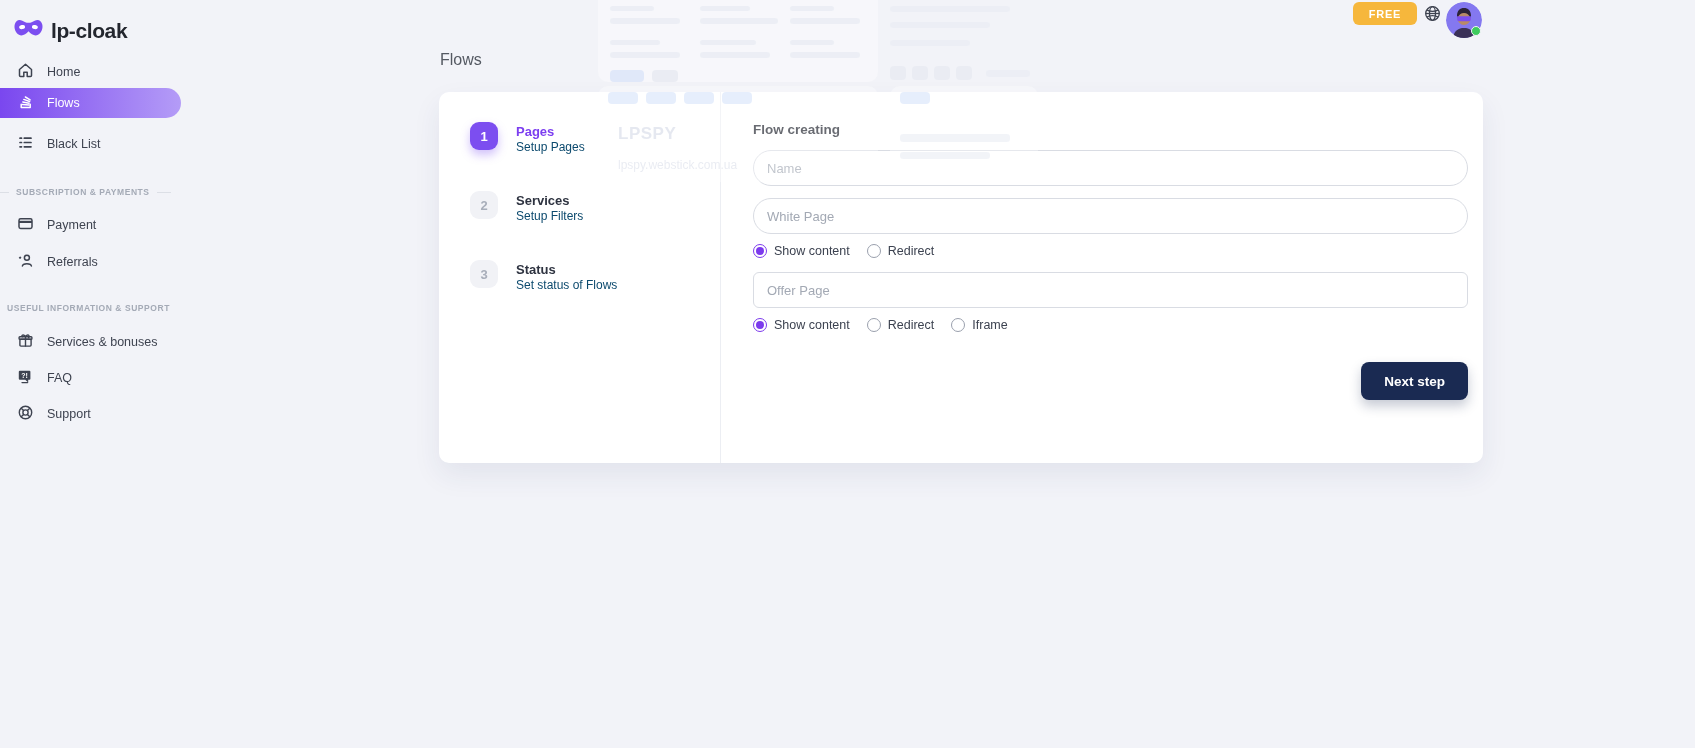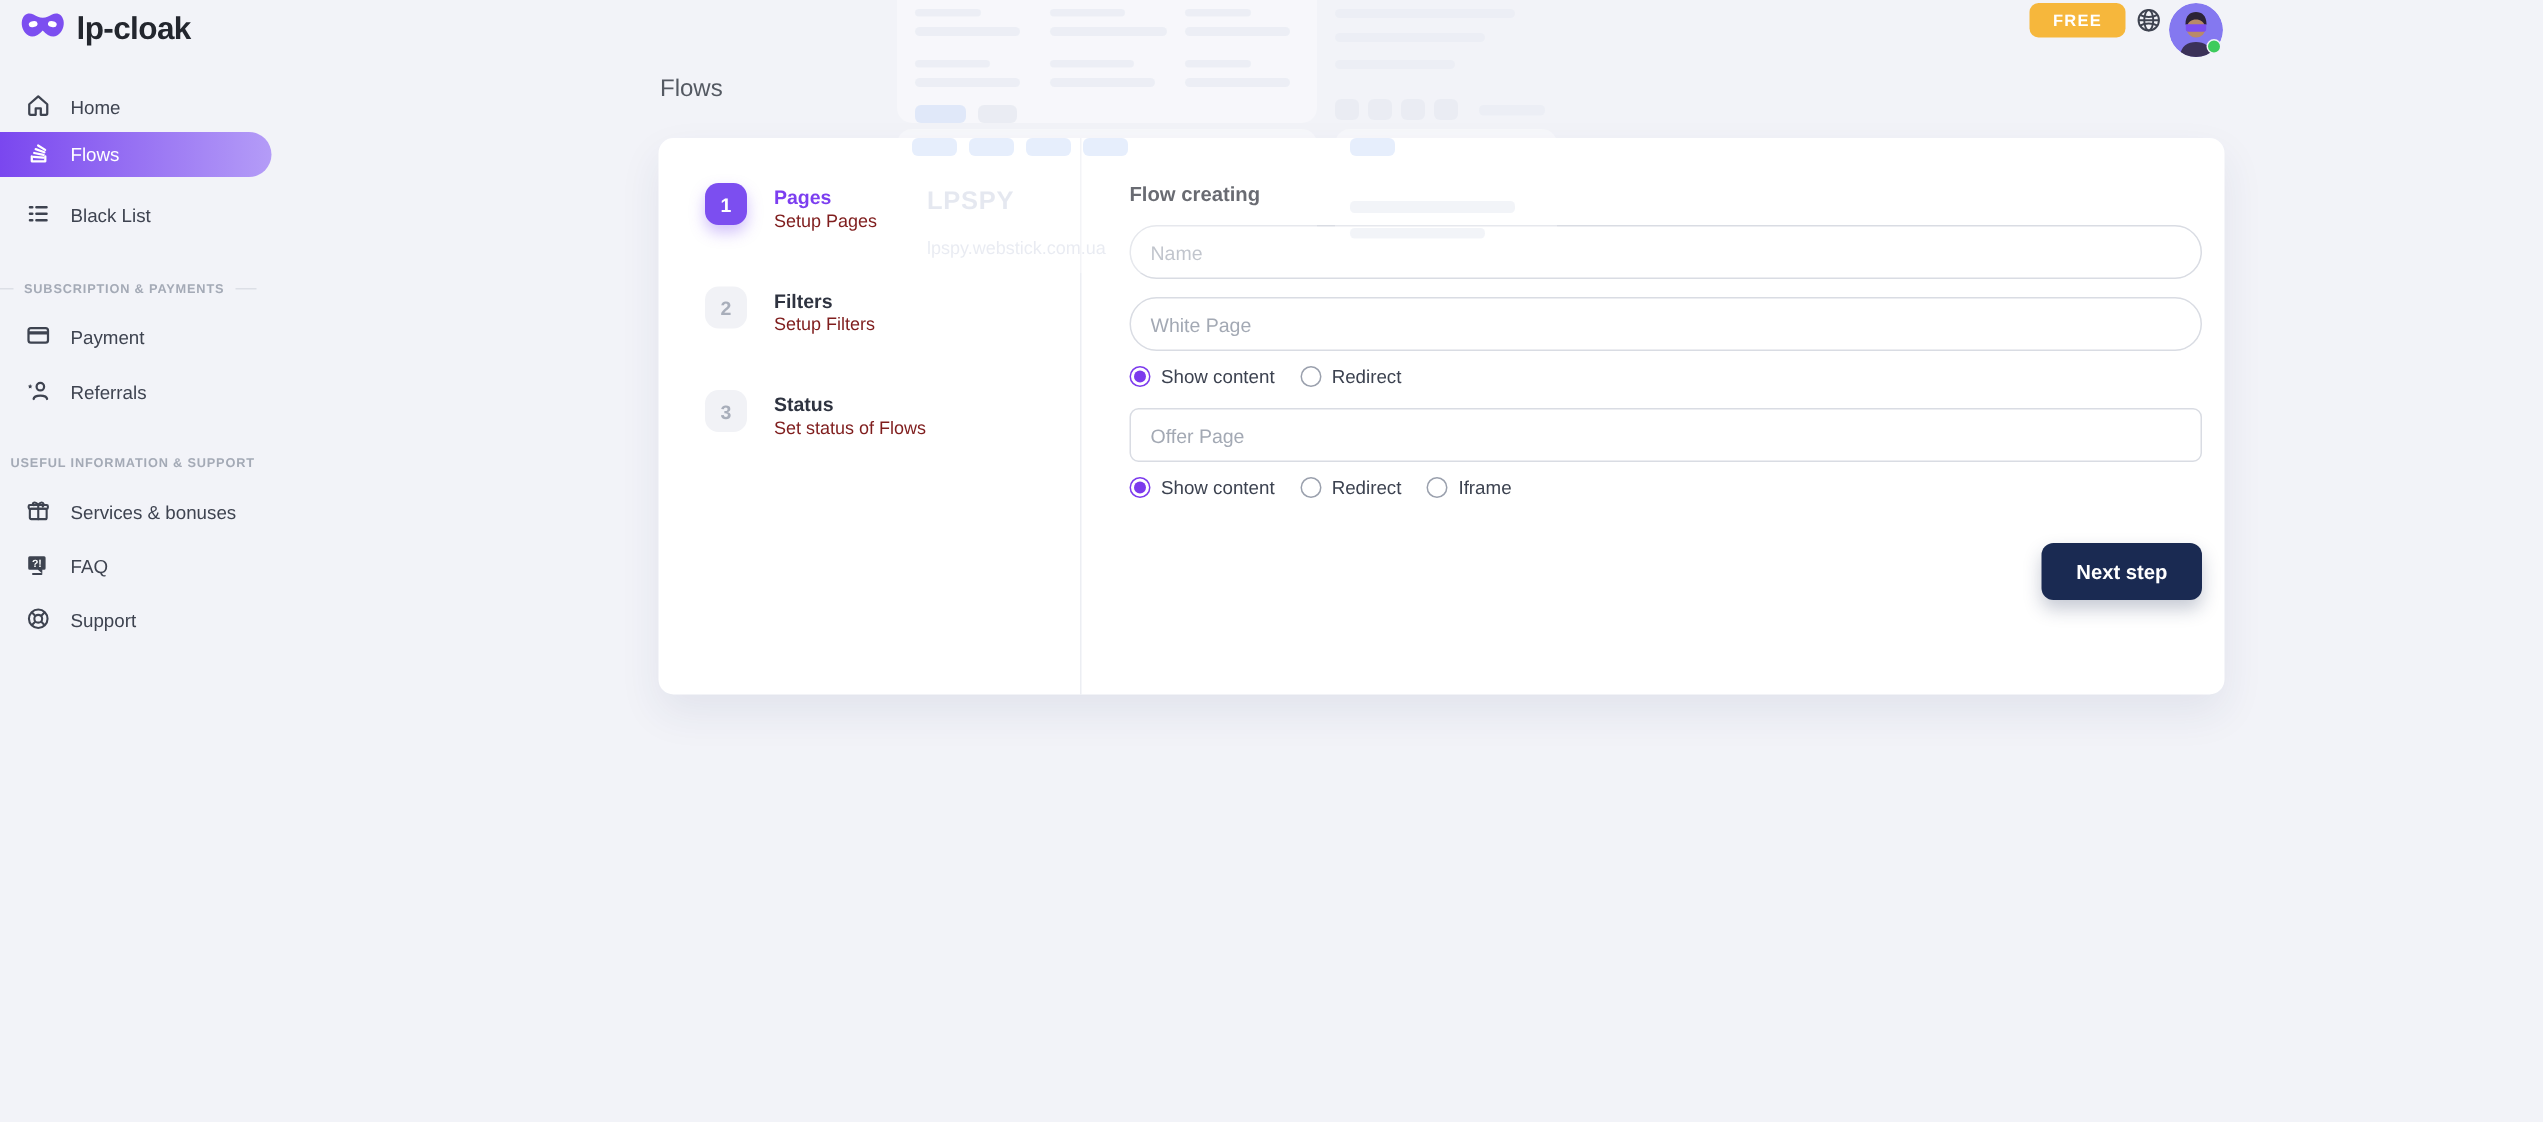--- a/index.html
+++ b/index.html
@@ -8,21 +8,21 @@
     background:#f2f3f8;
     font-family:"Liberation Sans", sans-serif;
     overflow:hidden;
     position:relative;
     color:#3e4350;
   }
   .stage { position:absolute; inset:0; }
 
   
   .sidebar { position:absolute; left:0; top:0; width:181px; height:100%; z-index:5; }
-  .logo { position:absolute; left:13px; top:7px; display:flex; align-items:center; gap:7px; }
+  .logo { position:absolute; left:13px; top:18px; display:flex; align-items:center; gap:7px; }
   .logo-text { font-size:21px; font-weight:800; color:#23262e; letter-spacing:-0.4px; }
   .nav-item { position:absolute; left:0; width:181px; height:24px; display:flex; align-items:center;
               gap:13px; padding-left:17px; font-size:12.5px; color:#3e4350; cursor:pointer; }
   .nav-item.pill { height:30px; border-radius:0 17px 17px 0;
                    background:linear-gradient(90deg,#7a47ef,#b49cf7); color:#fff; font-weight:500; }
   .nav-item svg { flex:0 0 auto; }
   .section-label { position:absolute; left:0; width:181px; height:12px; display:flex; align-items:center;
                    font-size:8.5px; font-weight:700; color:#a4aab6; letter-spacing:.55px; white-space:nowrap; }
   .section-label .dash { width:9px; height:1px; background:#dcdfe6; margin-right:7px; }
   .section-label .line { flex:1; height:1px; background:#dcdfe6; margin-left:7px; margin-right:10px; min-width:0; }
@@ -47,21 +47,21 @@
   .card-right { flex:1; padding:30px 15px 0 32px; display:flex; flex-direction:column; }
 
   
   .step { display:flex; gap:18px; margin-bottom:36px; cursor:pointer; }
   .step-num { width:28px; height:28px; border-radius:9px; background:#f1f2f6; color:#a8aeba;
               font-size:13px; font-weight:700; display:flex; align-items:center; justify-content:center; }
   .step.active .step-num { background:#7c4ef0; color:#fff; box-shadow:0 5px 10px rgba(124,78,240,.35); }
   .step-text { padding-top:2px; }
   .step-title { font-size:13px; font-weight:700; color:#2e3340; line-height:15px; }
   .step.active .step-title { color:#7c3ef0; }
-  .step-sub { font-size:12px; color:#7f1d1d; line-height:15px; margin-top:1px; }
+  .step-sub { font-size:12px; color:#0c4a6e; line-height:15px; margin-top:1px; }
 
   
   .form-title { font-size:13.5px; font-weight:700; color:#20242e; line-height:16px; }
   .input { height:36px; border:1px solid #d9dce3; border-radius:6px; background:#fff; width:100%;
            padding:0 13px; font-size:13px; color:#333; font-family:inherit; outline:none; }
   .input::placeholder { color:#a3a9b4; }
   .mt12 { margin-top:12px;border-radius:18px; }
   .radio-row { display:flex; align-items:center; gap:17px; margin-top:9px; height:15px; }
   .radio-opt { display:flex; align-items:center; gap:7px; font-size:12.5px; color:#3c4250; cursor:pointer; }
   .radio { width:14px; height:14px; border:1.5px solid #9aa0ad; border-radius:50%; background:#fff;
@@ -235,21 +235,21 @@
         <div class="step-num">1</div>
         <div class="step-text">
           <div class="step-title">Pages</div>
           <div class="step-sub">Setup Pages</div>
         </div>
       </div>
 
       <div class="step">
         <div class="step-num">2</div>
         <div class="step-text">
-          <div class="step-title">Filters</div>
+          <div class="step-title">Services</div>
           <div class="step-sub">Setup Filters</div>
         </div>
       </div>
 
       <div class="step">
         <div class="step-num">3</div>
         <div class="step-text">
           <div class="step-title">Status</div>
           <div class="step-sub">Set status of Flows</div>
         </div>

